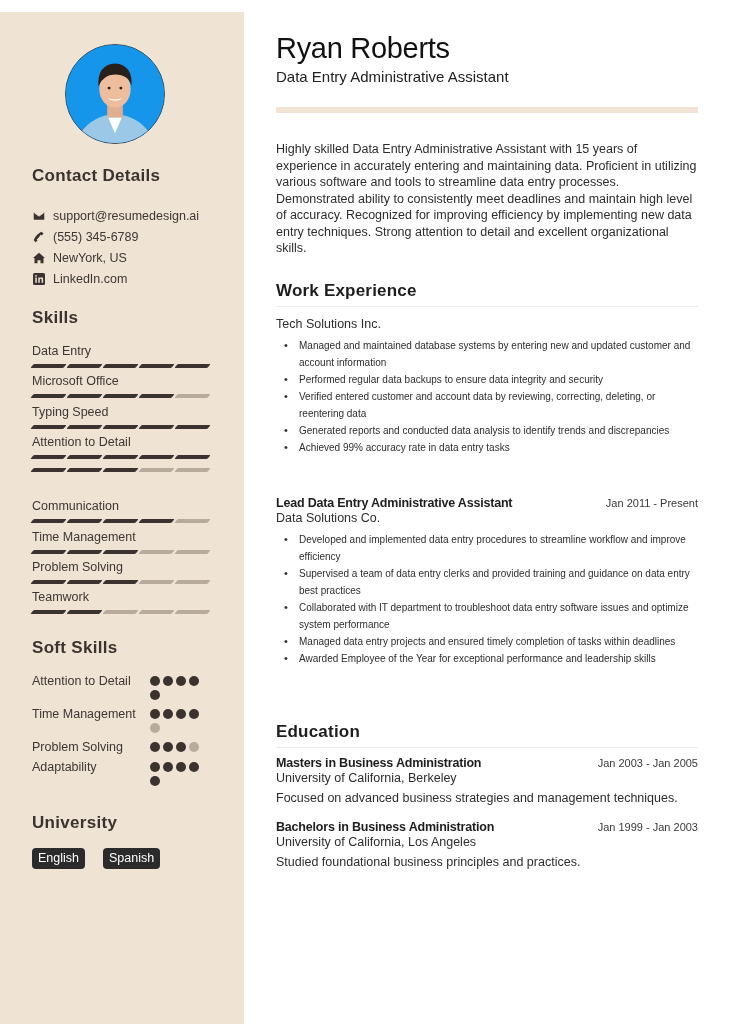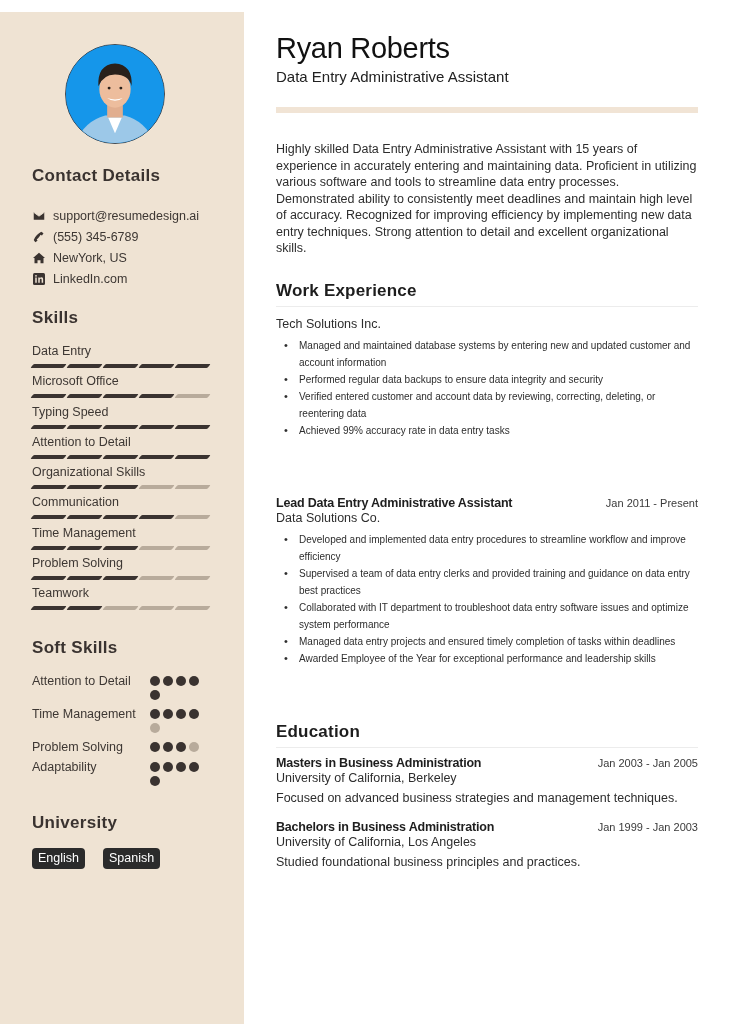--- a/index.html
+++ b/index.html
@@ -157,21 +157,20 @@
         <div class="skill-label">Attention to Detail</div>
         <div class="bars">
           <span class="bar"></span>
           <span class="bar"></span>
           <span class="bar"></span>
           <span class="bar"></span>
           <span class="bar"></span>
         </div>
       </div>
       <div class="skill">
-        <div class="skill-label">Organizational Skills</div>
         <div class="bars">
           <span class="bar"></span>
           <span class="bar"></span>
           <span class="bar"></span>
           <span class="bar off"></span>
           <span class="bar off"></span>
         </div>
       </div>
       <div class="skill">
         <div class="skill-label">Communication</div>
@@ -272,20 +271,21 @@
   <p class="summary">Highly skilled Data Entry Administrative Assistant with 15 years of experience in accurately entering and maintaining data. Proficient in utilizing various software and tools to streamline data entry processes. Demonstrated ability to consistently meet deadlines and maintain high level of accuracy. Recognized for improving efficiency by implementing new data entry techniques. Strong attention to detail and excellent organizational skills.</p>
 
   <h2 class="sec-h" style="top:281px;">Work Experience</h2>
 
   <div class="entry" style="top:316px;">
     <div class="entry-org">Tech Solutions Inc.</div>
     <ul>
       <li>Managed and maintained database systems by entering new and updated customer and account information</li>
       <li>Performed regular data backups to ensure data integrity and security</li>
       <li>Verified entered customer and account data by reviewing, correcting, deleting, or reentering data</li>
+      <li>Generated reports and conducted data analysis to identify trends and discrepancies</li>
       <li>Achieved 99% accuracy rate in data entry tasks</li>
     </ul>
   </div>
 
   <div class="entry" style="top:496px;">
     <div class="entry-head">
       <span class="entry-title">Lead Data Entry Administrative Assistant</span>
       <span class="entry-date">Jan 2011 - Present</span>
     </div>
     <div class="entry-org">Data Solutions Co.</div>

